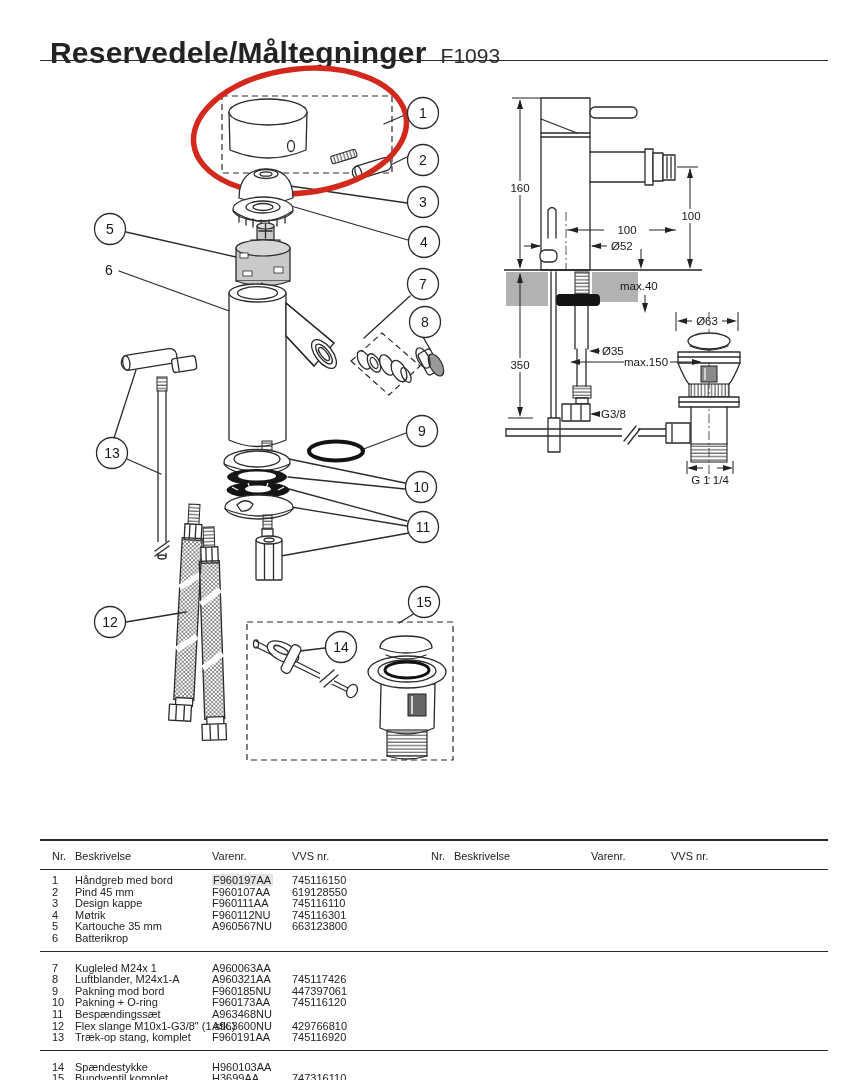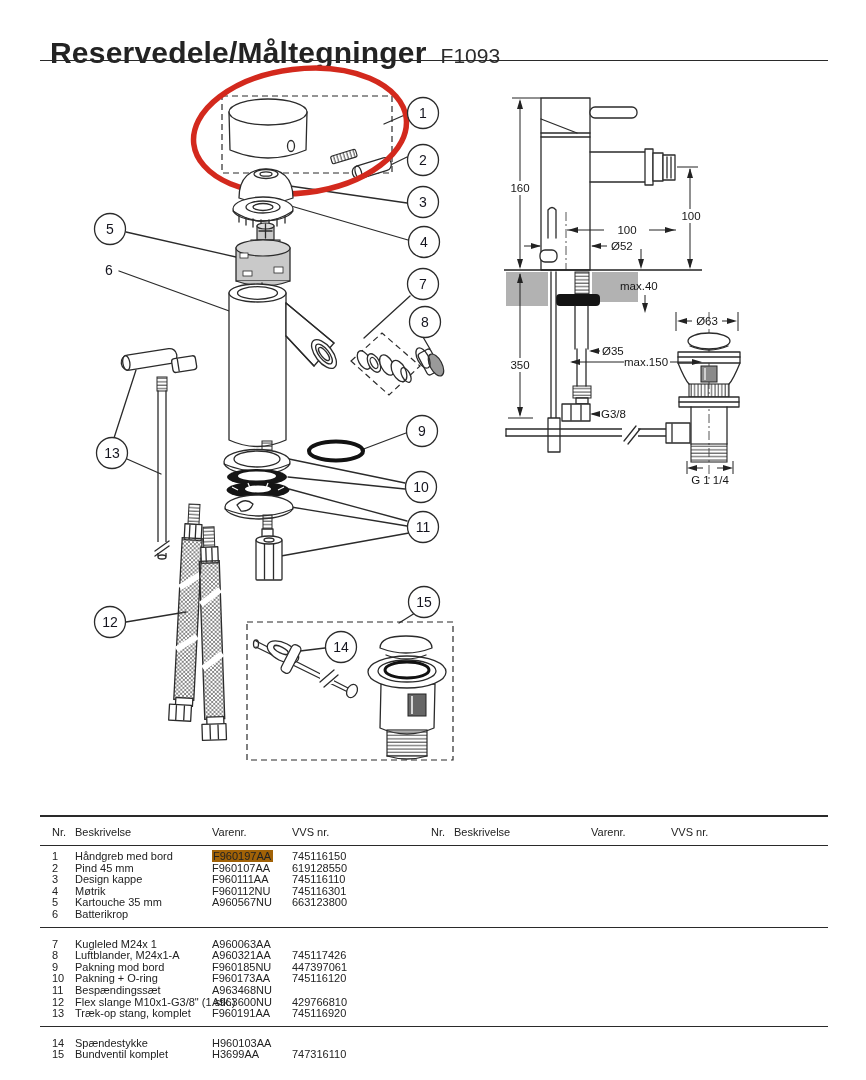--- a/index.html
+++ b/index.html
@@ -14,32 +14,32 @@
   svg text { font-family:"Liberation Sans", sans-serif; }
   .ln  { fill:none; stroke:#2b2b2b; stroke-width:1.3; stroke-linecap:round; stroke-linejoin:round; }
   .fw  { fill:#ffffff; stroke:#2b2b2b; stroke-width:1.3; stroke-linejoin:round; }
   .dsh { fill:none; stroke:#2b2b2b; stroke-width:1.2; stroke-dasharray:6 4; }
   .dim { fill:none; stroke:#222222; stroke-width:1; }
   .cl  { fill:none; stroke:#444; stroke-width:0.9; stroke-dasharray:9 3 2 3; }
   .dimtxt { font-size:11.5px; fill:#161616; }
   .ctxt { font-size:14px; fill:#15151f; text-anchor:middle; }
   .arr { fill:#222; stroke:none; }
 
-  .parts-table { position:absolute; left:40px; top:815px; width:788px;
+  .parts-table { position:absolute; left:40px; top:839px; width:788px;
                  border-top:2px solid #2a2a2a; font-size:11px; color:#222; }
   .t-head { display:grid; grid-template-columns:23px 137px 80px 139px;
             padding:9px 0 7px 12px; border-bottom:1.8px solid #2a2a2a; }
   .t-left  { position:absolute; left:0;   top:0; width:379px; }
   .t-right { position:absolute; left:379px; top:0; width:409px; }
   .t-body { padding-top:5px; }
   .t-row { display:grid; grid-template-columns:23px 137px 80px 139px;
            padding-left:12px; height:11.6px; line-height:11.6px; white-space:nowrap; }
   .t-sep { position:relative; left:0; width:788px; border:none; border-top:1px solid #2a2a2a;
            margin:6px 0 6px 0; }
-  .hl { background:#a16207; padding:0 2px 0 1px; }
+  .hl { background:#e5e5e5; padding:0 2px 0 1px; }
 </style>
 </head>
 <body>
 
 <div class="page-header">
   <span class="title">Reservedele/Måltegninger</span><span class="code">F1093</span>
 </div>
 <div class="title-rule"></div>
 
 <svg width="866" height="812" viewBox="0 0 866 812" style="position:absolute;left:0;top:0;">

